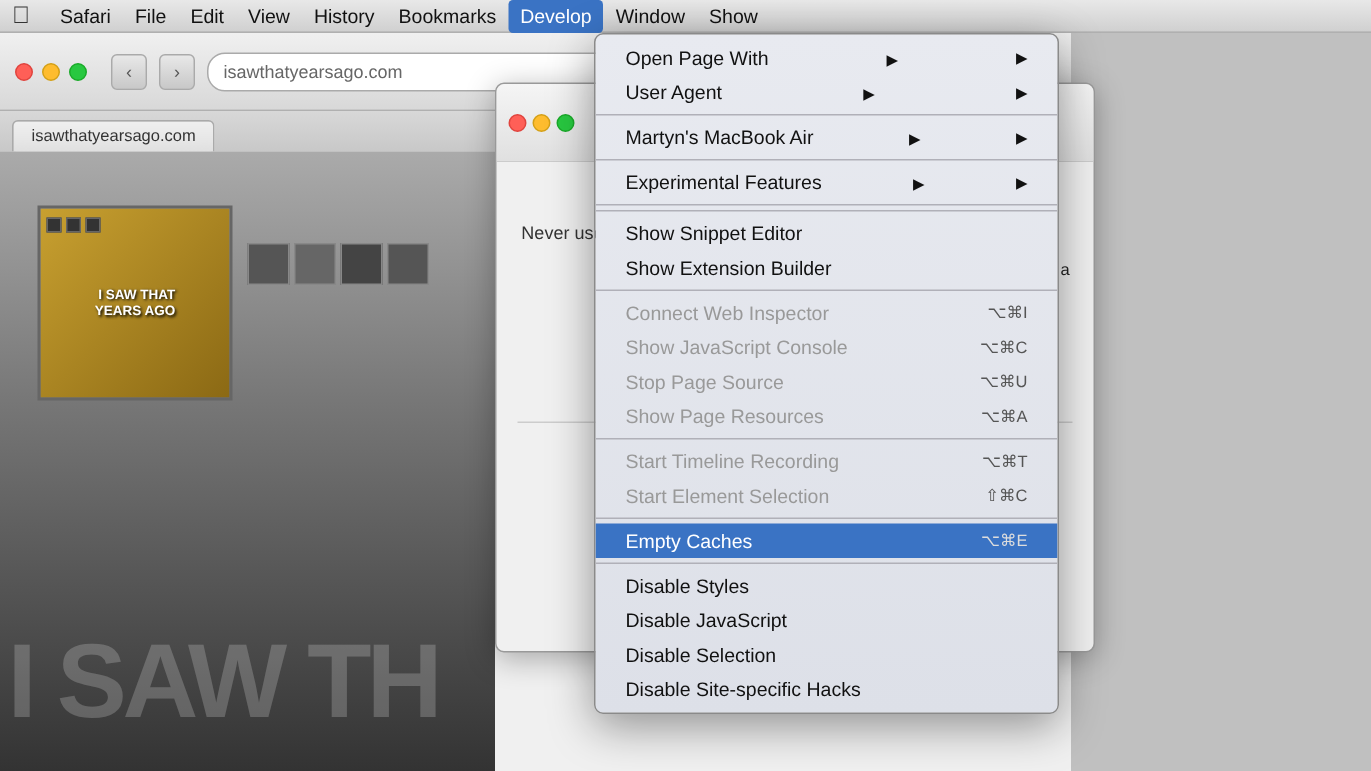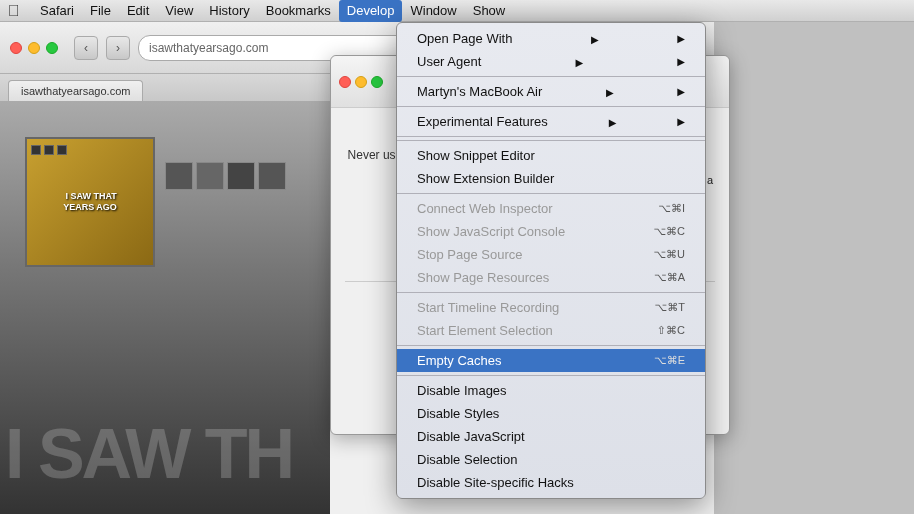--- a/index.html
+++ b/index.html
@@ -433,23 +433,20 @@
     <span>Start Element Selection</span>
     <span class="menu-item-shortcut">⇧⌘C</span>
   </div>
   <div class="menu-separator"></div>
   <div class="menu-item highlighted">
     <span>Empty Caches</span>
     <span class="menu-item-shortcut" style="color:#ddd;">⌥⌘E</span>
   </div>
   <div class="menu-separator"></div>
   <div class="menu-item">
-      <span>Disable Images</span>
-    </div>
-  <div class="menu-item">
       <span>Disable Styles</span>
     </div>
   <div class="menu-item">
       <span>Disable JavaScript</span>
     </div>
   <div class="menu-item">
       <span>Disable Selection</span>
     </div>
   <div class="menu-item">
       <span>Disable Site-specific Hacks</span>

